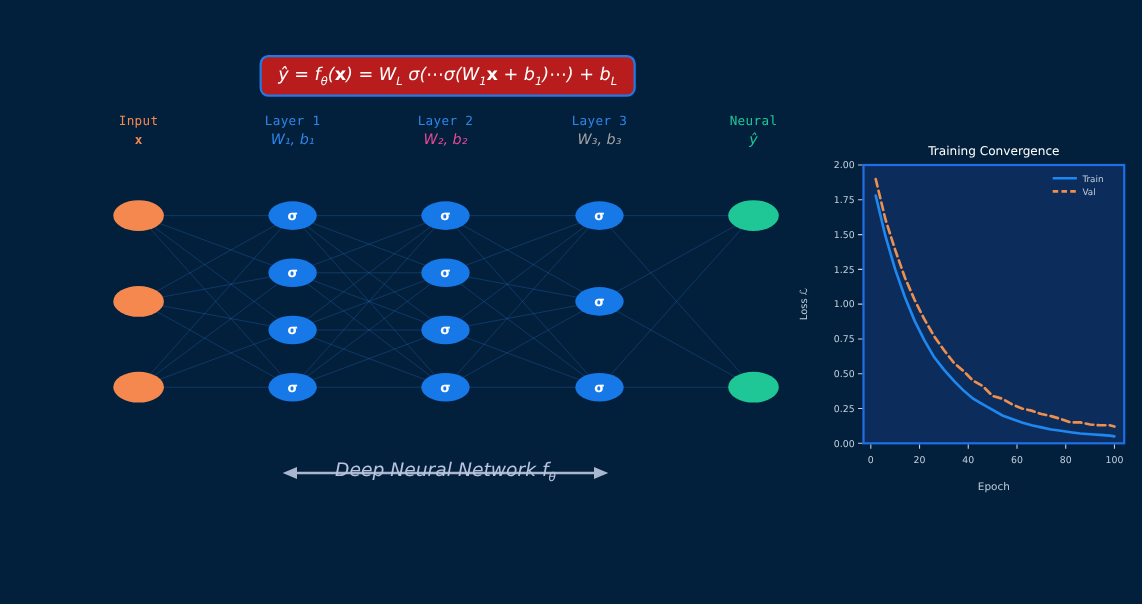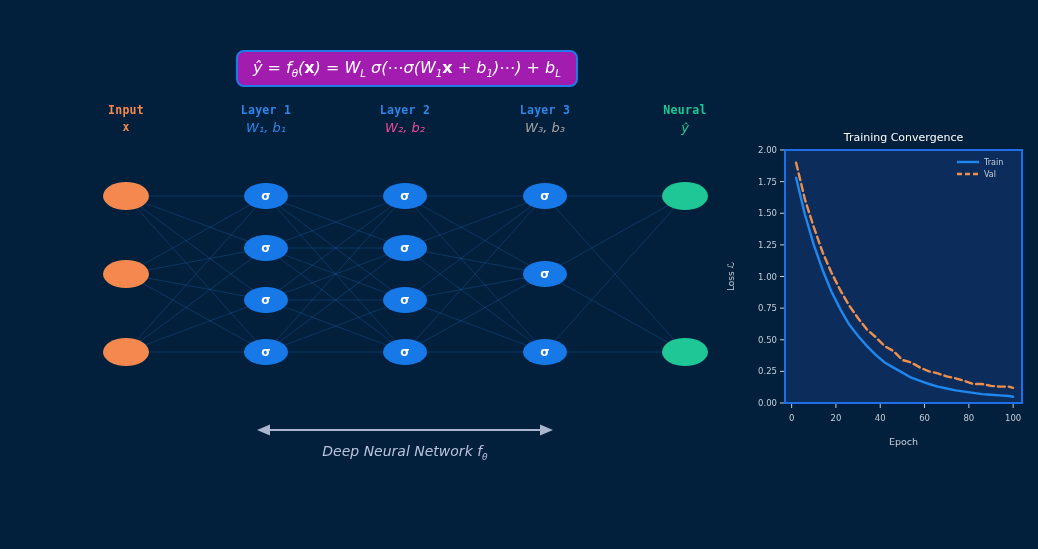--- a/index.html
+++ b/index.html
@@ -1,29 +1,29 @@
 <!DOCTYPE html>
 <html><head>
 <meta charset="utf-8">
 <style>
   html,body{margin:0;padding:0;background:#02203C;}
   .canvas{position:relative;width:1038px;height:549px;background:#02203C;overflow:hidden;
           font-family:"DejaVu Sans",sans-serif;}
   #network-svg{position:absolute;left:0;top:0;width:1038px;height:549px;}
   .formula-box{position:absolute;left:407px;top:50px;transform:translateX(-50%);
-          border:2px solid #1E7BE8;border-radius:8px;background:#a21caf;
+          border:2px solid #1E7BE8;border-radius:8px;background:#b91c1c;
           padding:6px 15px;color:#FFFFFF;font-style:italic;font-size:16px;white-space:nowrap;}
   .formula-box sub{font-size:0.65em;}
   .col-header{position:absolute;top:103px;transform:translateX(-50%);text-align:center;width:130px;}
-  .col-label{font-family:"DejaVu Sans Mono",monospace;font-weight:bold;font-size:11.5px;letter-spacing:0.3px;}
+  .col-label{font-family:"DejaVu Sans Mono",monospace;font-weight:normal;font-size:11.5px;letter-spacing:0.3px;}
   .col-sublabel{font-style:italic;font-size:13px;margin-top:3px;}
   #col-0{left:126px;} #col-1{left:266px;} #col-2{left:405px;text-align:center;} #col-3{left:545px;} #col-4{left:685px;}
   #col-0 .col-sublabel{font-family:"DejaVu Sans Mono",monospace;font-weight:bold;font-style:normal;font-size:11.5px;}
-  .arrow-label{position:absolute;left:405px;top:443px;transform:translateX(-50%);
-          color:#B9C3DD;font-style:italic;font-size:14px;white-space:nowrap;}
+  .arrow-label{position:absolute;left:405px;top:418px;transform:translateX(-50%);
+          color:#B9C3DD;font-style:italic;font-size:17px;white-space:nowrap;}
   .arrow-label sub{font-size:0.65em;}
   .main-title{position:absolute;left:406px;top:476px;transform:translateX(-50%);
           color:#2AC8F5;font-family:"DejaVu Sans Mono",monospace;font-weight:bold;
           font-size:17px;white-space:nowrap;}
   #chart-svg{position:absolute;left:720px;top:125px;width:318px;height:330px;}
   #chart-svg text{font-family:"DejaVu Sans",sans-serif;}
 </style>
 </head>
 <body>
 

